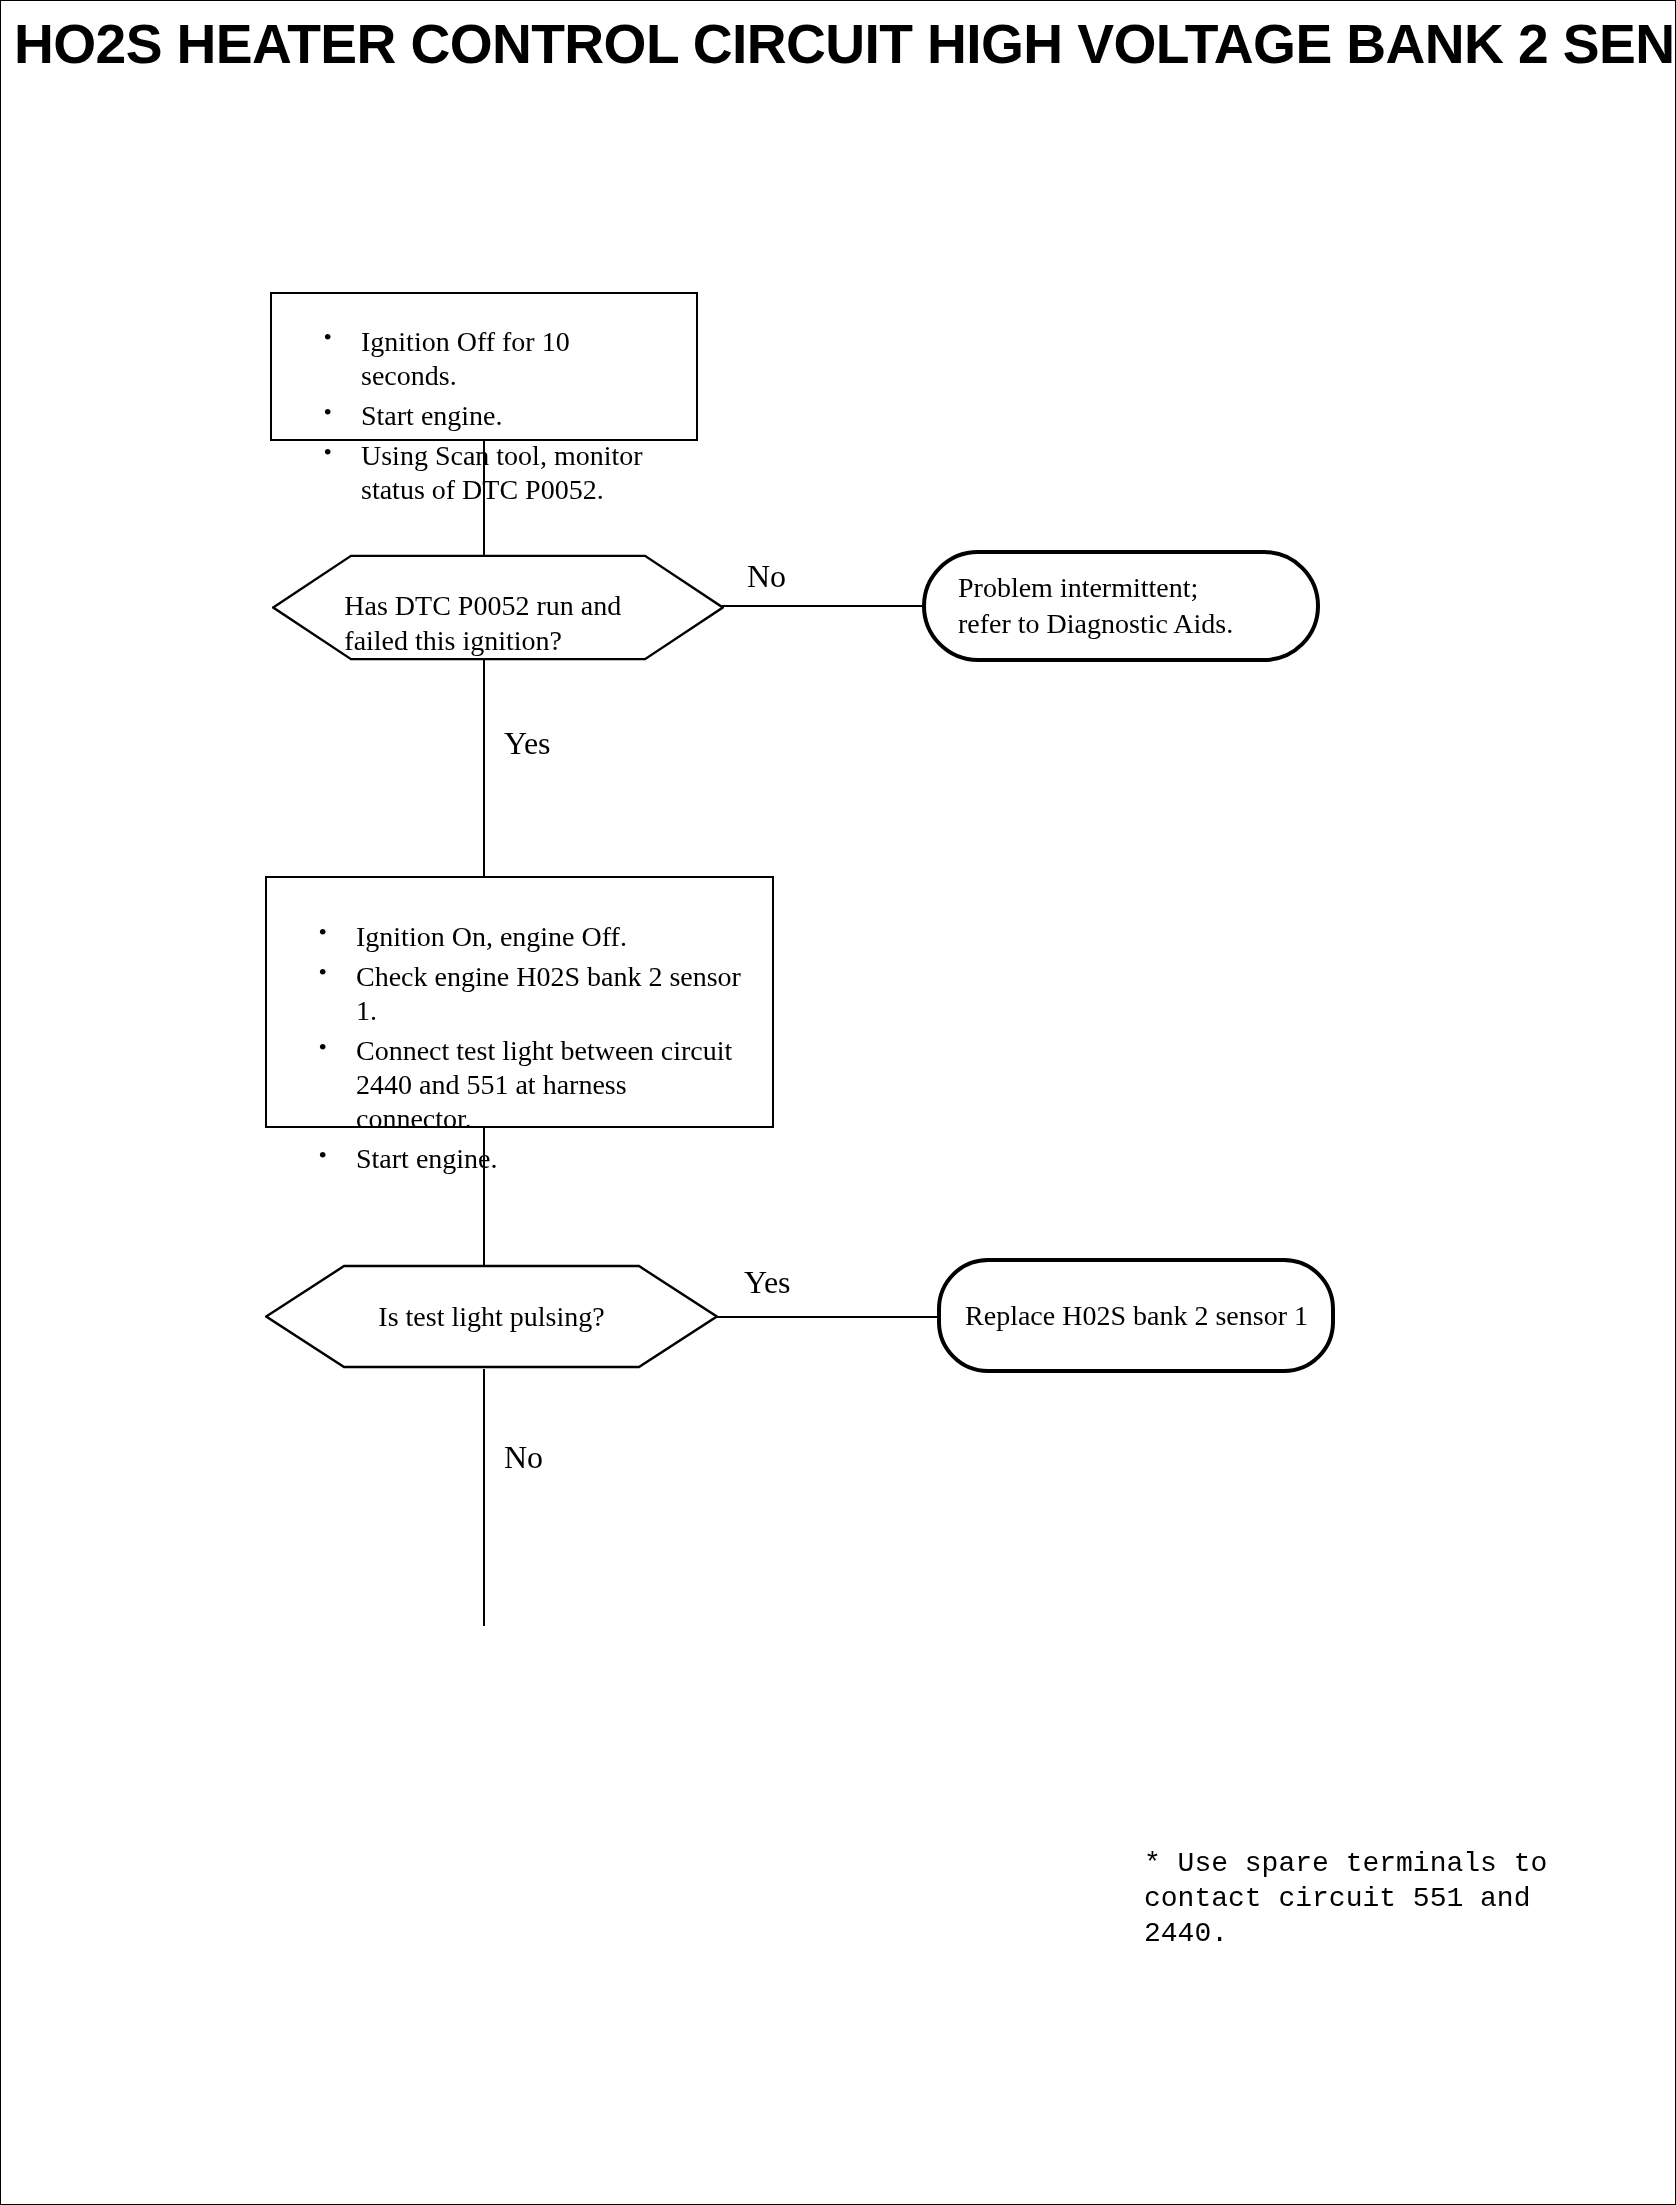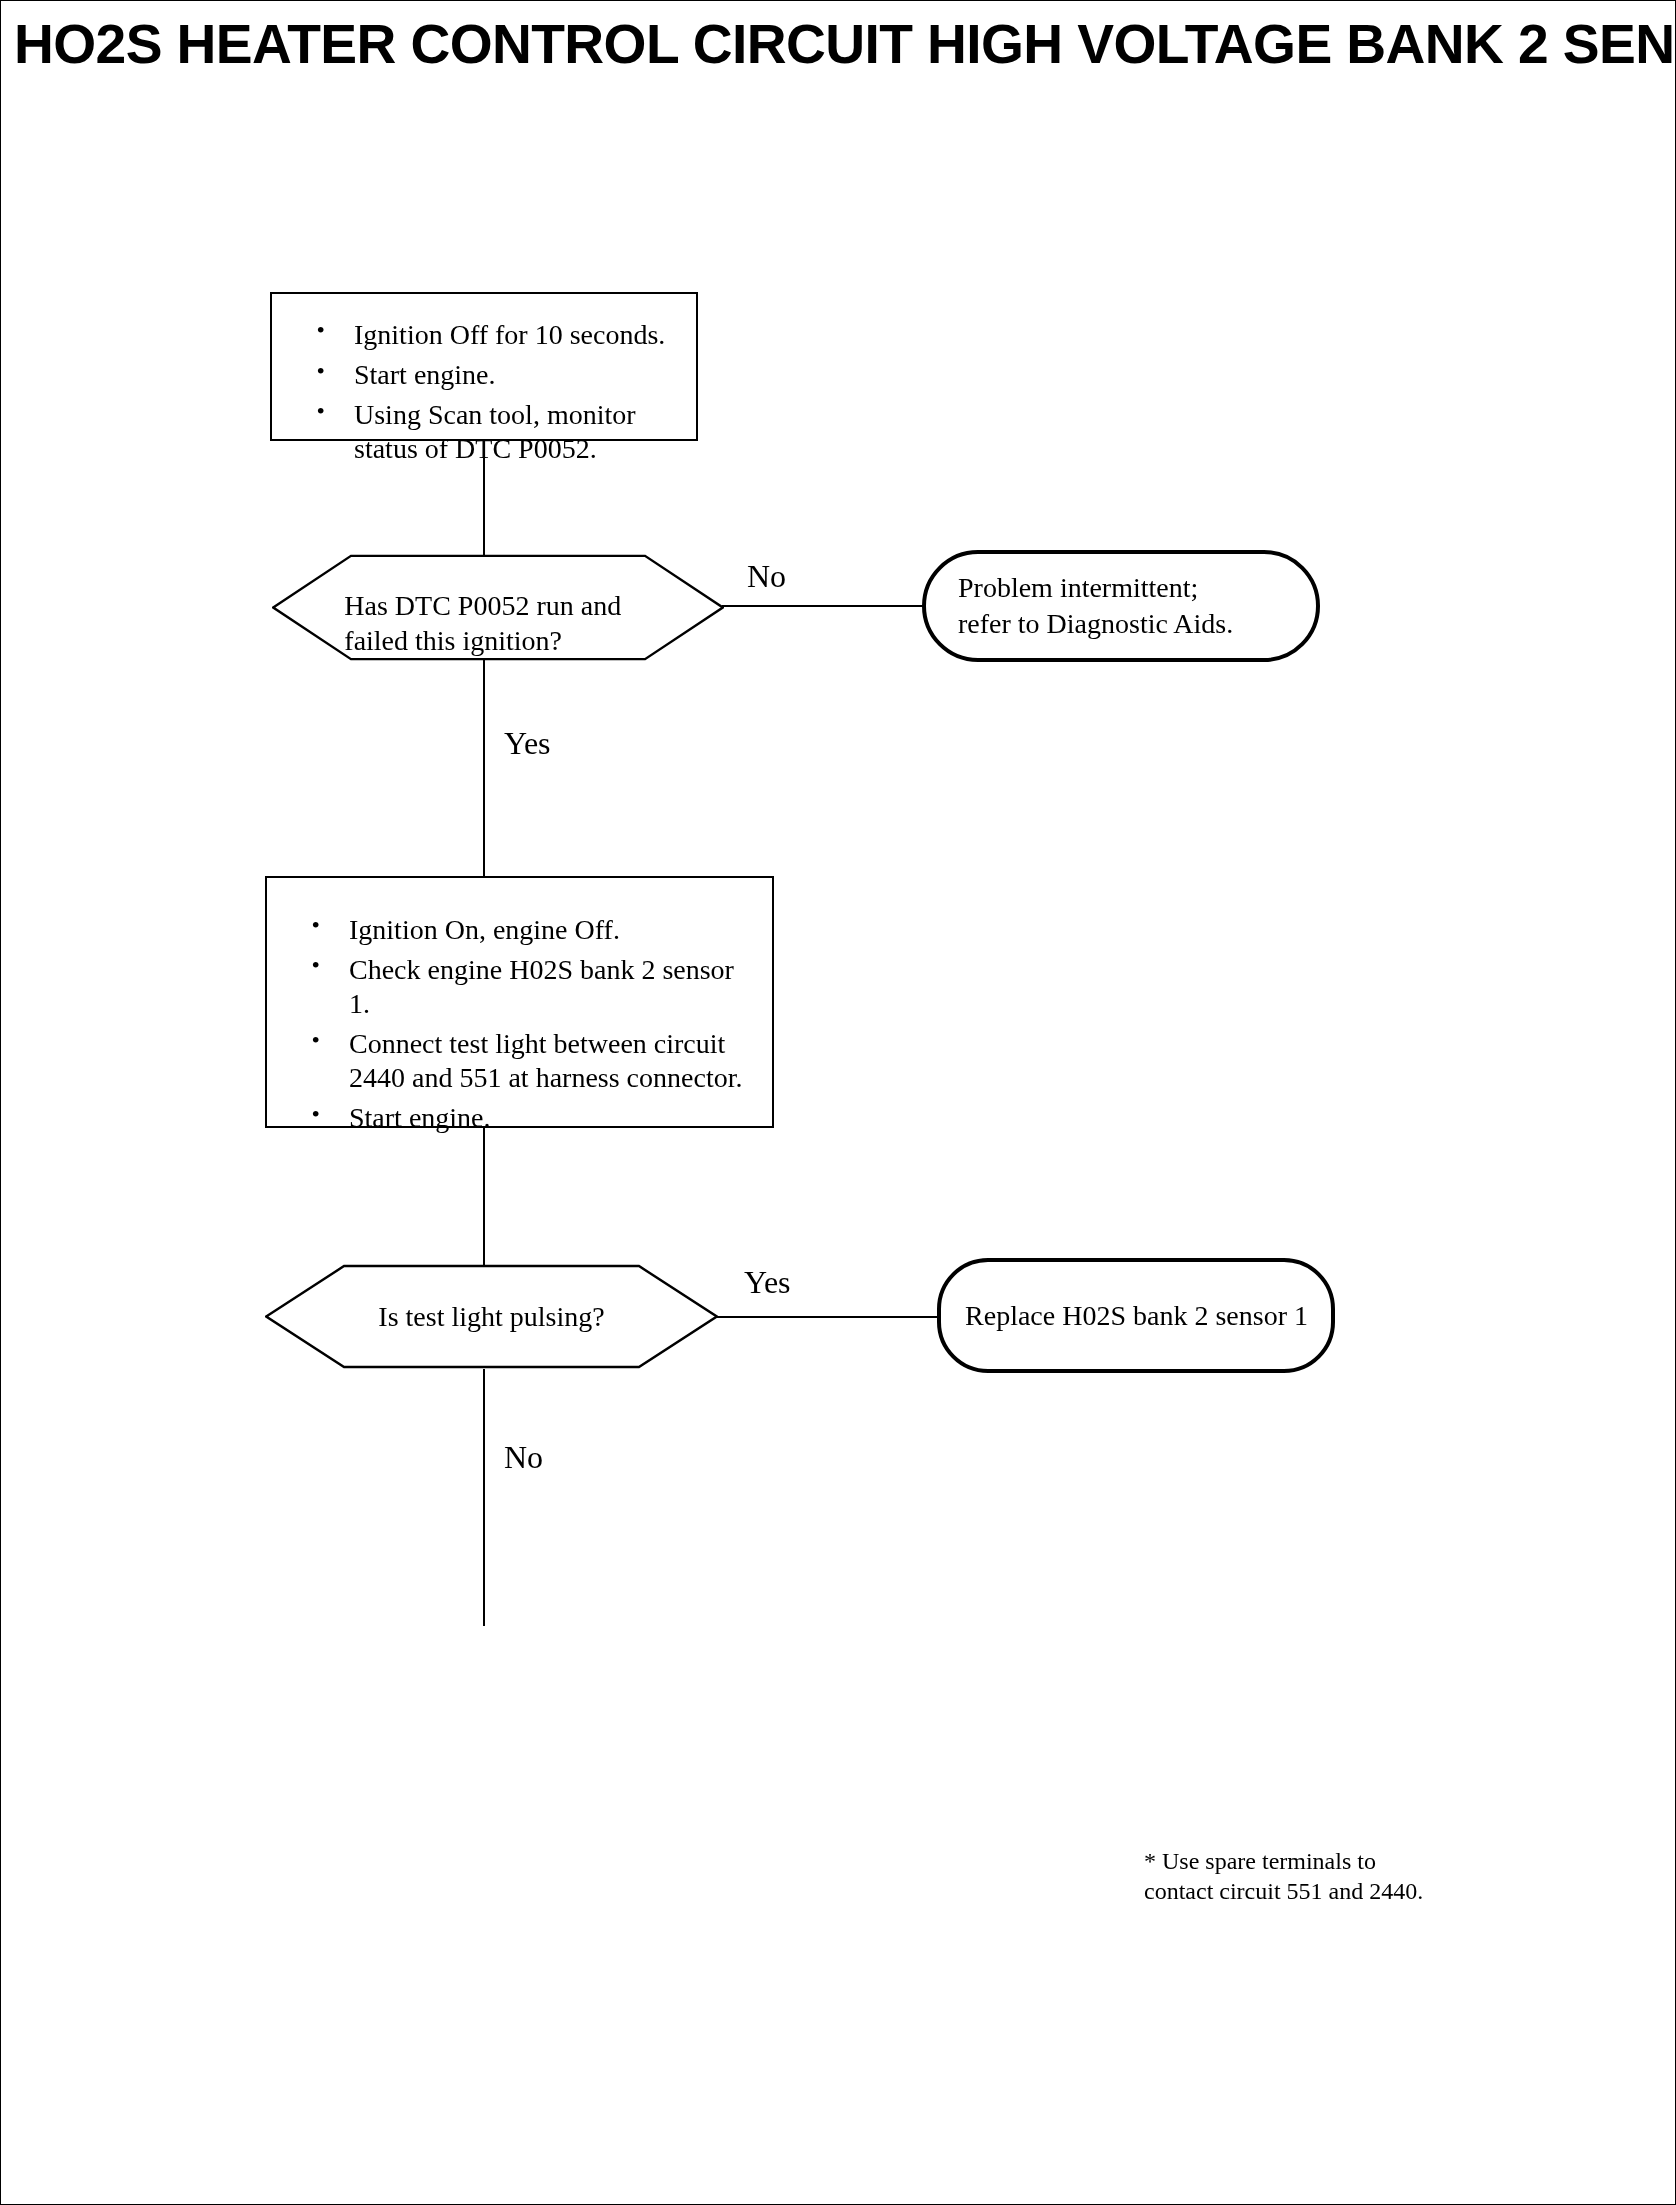--- a/index.html
+++ b/index.html
@@ -59,21 +59,21 @@
   }
 
   
   .proc-box {
     position: absolute;
     border: 2.4px solid #000000;
     background: #ffffff;
     box-sizing: border-box;
   }
   .proc-list {
-    margin: 9px;
+    margin: 16px;
     padding: 0;
     list-style: none;
   }
   .proc-item {
     position: relative;
     font-size: 28px;
     line-height: 1.22;
     padding-left: 51px;
     margin-bottom: 6px;
   }
@@ -127,23 +127,24 @@
     width: 100%;
   }
   .term-text.center {
     text-align: right;
     font-family: Liberation Serif, serif;
   }
 
   
   #footnote {
     position: absolute;
-    font-size: 24px;
+    font-size: 28px;
     line-height: 1.25;
     white-space: pre-line;
+    font-family: Liberation Mono, monospace;
   }
 </style>
 </head>
 <body>
 
 <div id="page">
 
   <div id="doc-title">HO2S HEATER CONTROL CIRCUIT HIGH VOLTAGE BANK 2 SENSOR 1</div>
 
   <div class="vline" style="left:482px; top:440px; height:115px;"></div>

